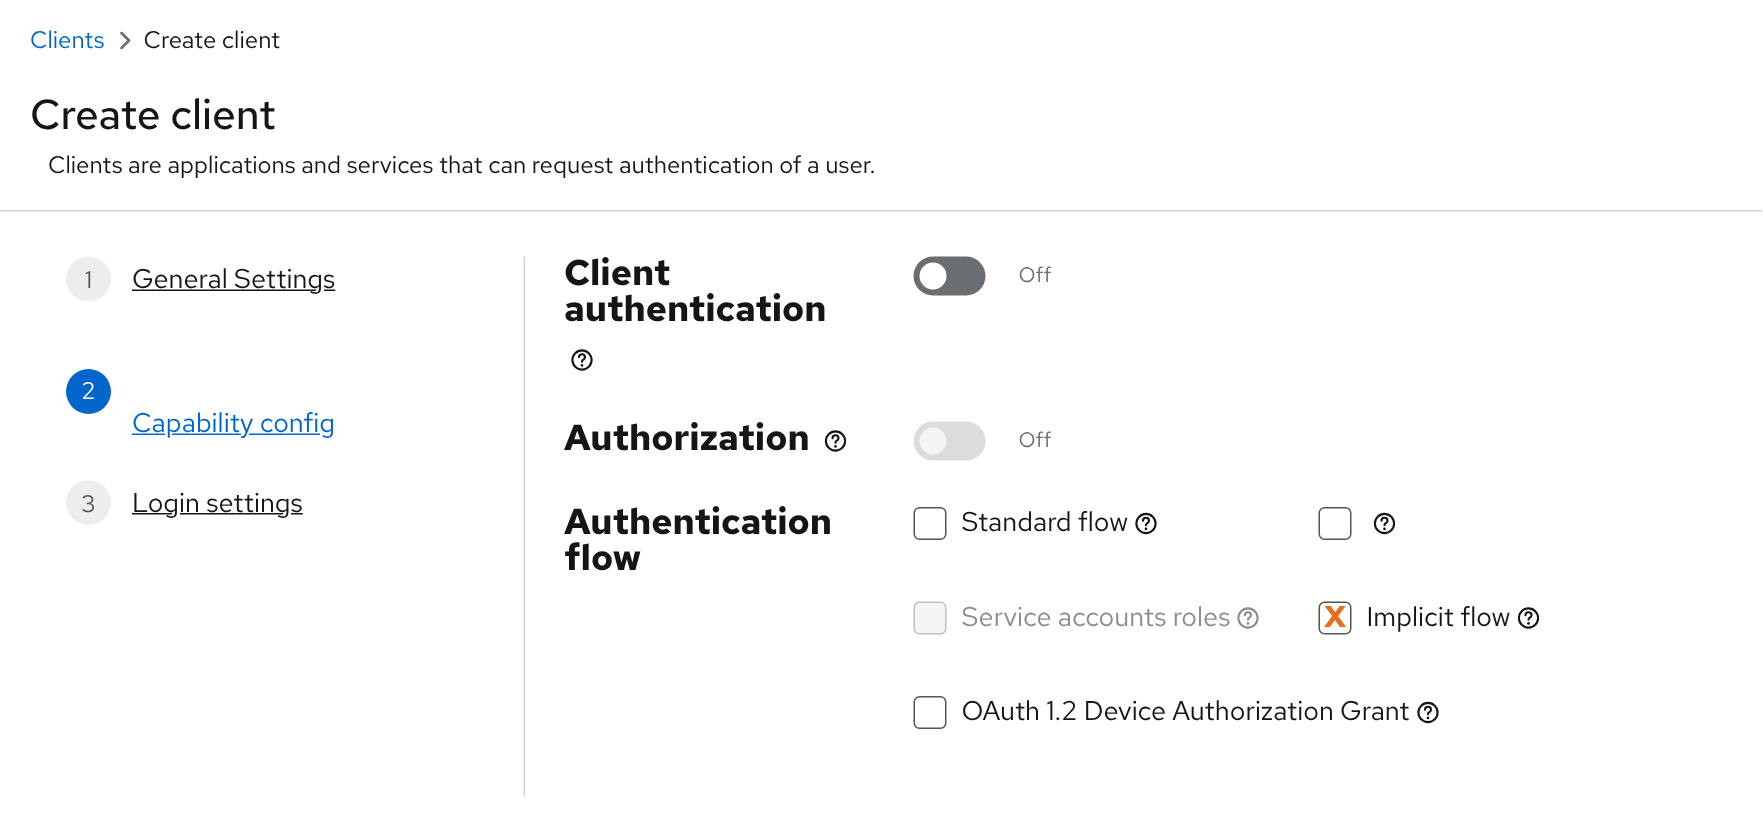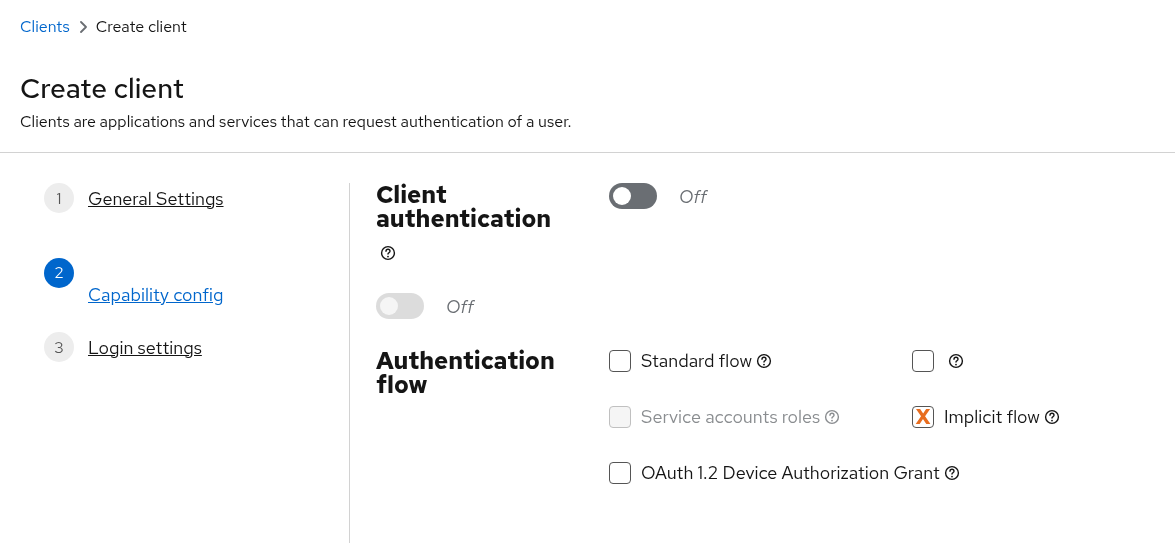--- a/index.html
+++ b/index.html
@@ -15,40 +15,40 @@
   }
   .page {
     padding: 16px 20px 0 20px;
   }
   
   .breadcrumb {
     display: flex;
     align-items: center;
     gap: 8px;
     font-size: 16px;
-    margin-bottom: 32px;
+    margin-bottom: 20px;
   }
   .breadcrumb .link {
     color: #0066cc;
     text-decoration: none;
     cursor: pointer;
   }
   .breadcrumb .chevron svg { display: block; }
   .breadcrumb .current { color: #151515; }
 
   
   .page-title {
     font-size: 28px;
     font-weight: 500;
     margin: 0 0 4px 0;
   }
   .page-subtitle {
     font-size: 16px;
     color: #151515;
-    margin: 0 0 20px 0;
+    margin: 0 0 20px 12px;
   }
 
   .hr {
     border: none;
     border-top: 1px solid #d2d2d2;
     margin: 0 -20px 0 -20px;
   }
 
   
   .wizard {
@@ -139,32 +139,30 @@
     position: absolute;
     width: 18px;
     height: 18px;
     border-radius: 50%;
     background: #fff;
     top: 4px;
     left: 4px;
   }
   .switch.off-disabled .knob { background: #f5f5f5; }
   .switch-label {
-    font-size: 18px;
+    font-size: 14px;
     color: #6a6e73;
-    font-style: italic;
   }
 
   
   .checkbox-grid {
     display: grid;
     grid-template-columns: 270px auto;
     row-gap: 40px;
     column-gap: 0;
-    gap: 33px;
   }
   .checkbox-item {
     display: flex;
     align-items: center;
     gap: 10px;
   }
   .cb {
     width: 22px;
     height: 22px;
     border: 1.5px solid #555;
@@ -266,20 +264,28 @@
         </div>
         <div class="field-control-col">
           <div class="switch off-enabled">
             <div class="knob"></div>
           </div>
           <span class="switch-label">Off</span>
         </div>
       </div>
 
       <div class="field-row">
+        <div class="field-label-col">
+          <span>Authorization</span>
+          <span class="help-icon">
+            <svg width="16" height="16" viewBox="0 0 16 16">
+                <use href="#svg-help"></use>
+              </svg>
+          </span>
+        </div>
         <div class="field-control-col">
           <div class="switch off-disabled">
             <div class="knob"></div>
           </div>
           <span class="switch-label">Off</span>
         </div>
       </div>
 
       <div class="field-row">
         <div class="field-label-col">

